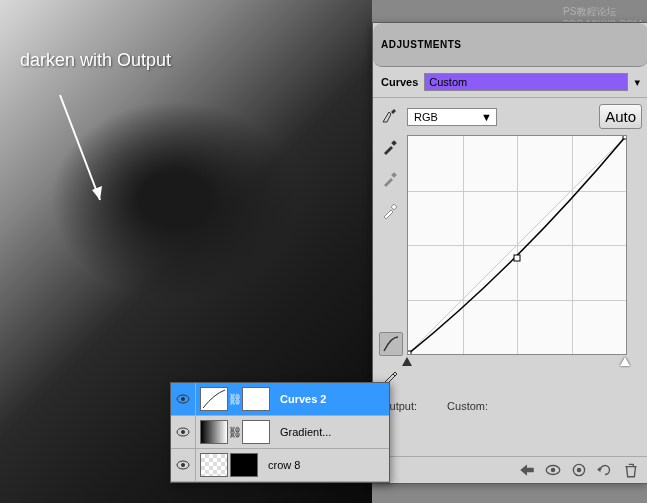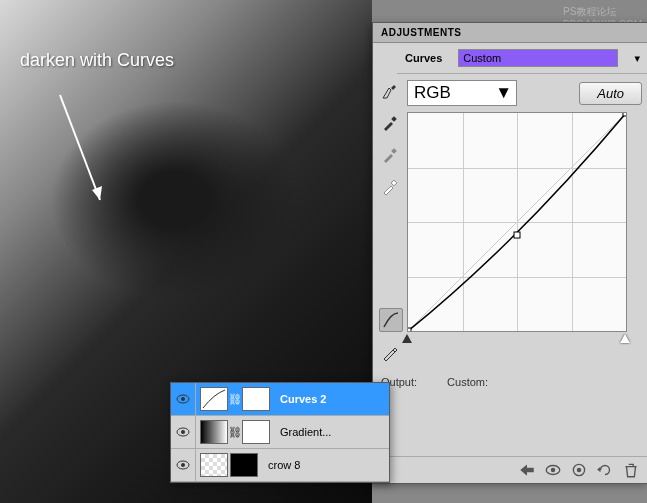--- a/index.html
+++ b/index.html
@@ -61,32 +61,32 @@
   left: 372px;
   width: 275px;
   height: 460px;
   background: #d4d4d4;
   border: 1px solid #5a5a5a;
   box-shadow: -2px 2px 8px rgba(0,0,0,0.3);
 }
 .panel-tab {
   background: #b8b8b8;
   border-bottom: 1px solid #888;
-  padding: 4px 8px;
+  padding: 16px 8px;
   font-weight: bold;
   font-size: 10px;
   letter-spacing: 0.5px;
+  border-radius: 9px;
 }
 .curves-header {
   display: flex;
   align-items: center;
   padding: 6px 8px;
-  gap: 16px;
+  gap: 6px;
   border-bottom: 1px solid #aaa;
-  margin-left: 24px;
 }
 .curves-label {
   font-weight: bold;
 }
 .preset-select {
   flex: 1;
   background: #8b5cf6;
   border: 1px solid #888;
   padding: 2px 4px;
   font-size: 11px;
@@ -117,40 +117,39 @@
 }
 .channel-row {
   display: flex;
   align-items: center;
   gap: 6px;
   margin-bottom: 6px;
 }
 .channel-select {
   background: #fff;
   border: 1px solid #888;
-  padding: 2px 32px 2px 6px;
-  font-size: 17px;
+  padding: 2px 12px 2px 6px;
+  font-size: 11px;
   min-width: 70px;
   position: relative;
 }
 .dropdown-caret {
   position: absolute;
   right: 4px;
   top: 50%;
   transform: translateY(-50%);
 }
 .auto-btn {
   margin-left: auto;
   background: linear-gradient(#f8f8f8, #d8d8d8);
   border: 1px solid #888;
   border-radius: 3px;
-  padding: 3px 17px;
-  font-size: 13px;
+  padding: 3px 5px;
+  font-size: 15px;
   cursor: pointer;
-  font-style: italic;
 }
 .curve-graph {
   width: 218px;
   height: 218px;
   background: #fafafa;
   border: 1px solid #888;
   position: relative;
 }
 .grid-line-h, .grid-line-v {
   position: absolute;
@@ -267,21 +266,21 @@
   padding-left: 6px;
   font-weight: bold;
 }
 .layer-row:not(.active) .layer-name { font-weight: normal; }
 </style>
 </head>
 <body>
 
 <div class="canvas-bg"></div>
 
-<div class="annotation">darken with Curves</div>
+<div class="annotation">darken with Output</div>
 <svg class="arrow" viewBox="0 0 60 120">
   <line x1="10" y1="5" x2="50" y2="110" stroke="#fff" stroke-width="2"></line>
   <polygon points="50,110 42,100 52,96" fill="#fff"></polygon>
 </svg>
 
 <div class="watermark">
   <div>PS教程论坛</div>
   <div>BBS.16XX8.COM</div>
 </div>
 

